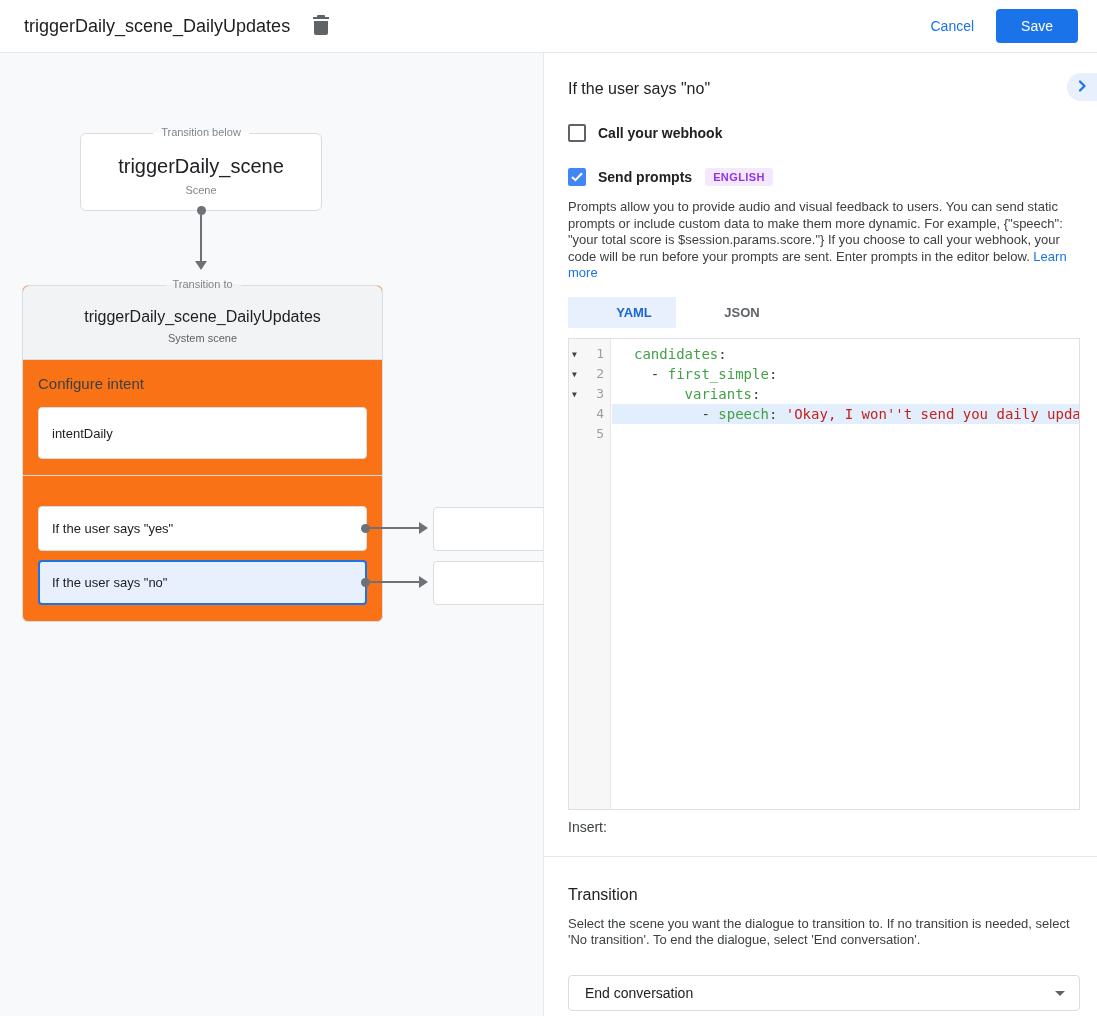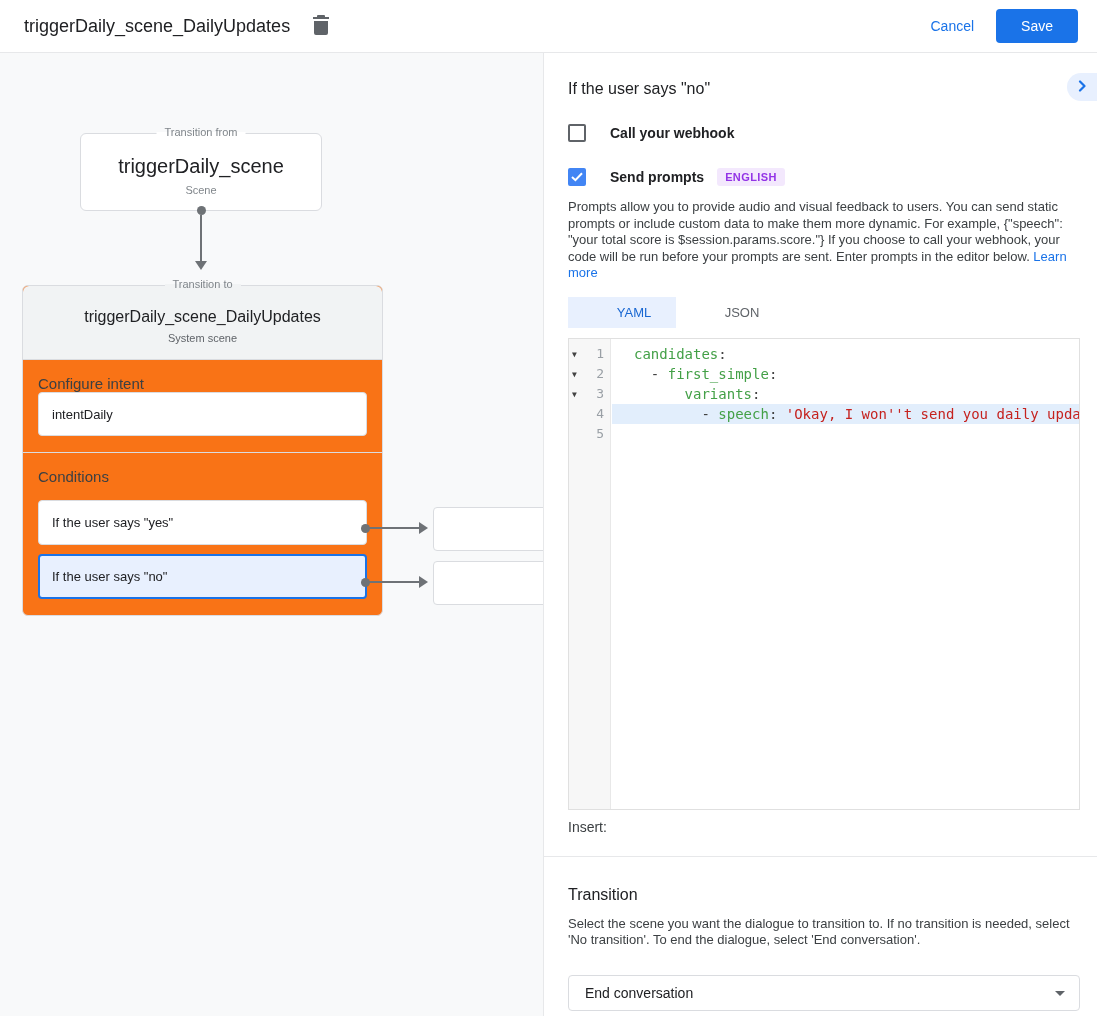--- a/index.html
+++ b/index.html
@@ -37,21 +37,21 @@
     border-top:6px solid transparent; border-bottom:6px solid transparent; border-left:9px solid #6e7276; }
   .to-card { position:absolute; left:22px; top:232px; width:361px; background:#f97316;
     border:1px solid #dadce0; border-radius:6px; }
   .to-header { background:#f1f3f4; border-bottom:1px solid #dadce0; border-radius:6px 6px 0 0;
     text-align:center; padding:22px 10px 15px; }
   .to-title { font-size:16px; color:#202124; }
   .to-sub { margin-top:6px; font-size:11px; color:#5f6368; }
   .card-section { padding:15px 15px 16px; }
   .card-section + .card-section { border-top:1px solid #dadce0; }
   .section-label { font-size:15px; color:#3c4043; }
-  .intent-box { height:44px; border:1px solid #dadce0; border-radius:4px;
+  .intent-box { margin-top:15px; height:52px; border:1px solid #dadce0; border-radius:4px;
     display:flex; align-items:center; padding-left:13px; font-size:13px; color:#202124; background:#fff; }
   .cond { margin-top:15px; height:45px; border:1px solid #dadce0; border-radius:4px;
     display:flex; align-items:center; padding-left:13px; font-size:13px; background:#fff; cursor:pointer; }
   .cond + .cond { margin-top:9px; }
   .cond.selected { background:#e8f0fe; border:2px solid #1a73e8; padding-left:12px; }
   .target-box { position:absolute; left:433px; width:130px; height:44px; background:#fff;
     border:1px solid #dadce0; border-radius:4px; }
   
   .panel { position:absolute; left:543px; top:53px; width:554px; bottom:0; background:#fff;
     border-left:1px solid #e7e8ea; }
@@ -59,28 +59,28 @@
   .panel-title { padding-top:27px; font-size:16px; color:#202124; }
   .expand-btn { position:absolute; right:0; top:20px; width:30px; height:28px; background:#e8f0fe;
     border:none; border-radius:14px 0 0 14px; cursor:pointer;
     display:flex; align-items:center; justify-content:center; }
   .check-row { display:flex; align-items:center; margin-top:26px; }
   .checkbox { width:18px; height:18px; border:2px solid #5f6368; border-radius:2px; flex:none;
     display:flex; align-items:center; justify-content:center; cursor:pointer; background:#fff; }
   .checkbox svg { display:none; }
   .checkbox.checked { background:#4285f4; border-color:#4285f4; }
   .checkbox.checked svg { display:block; }
-  .check-label { margin-left:24px; font-size:14px; font-weight:700; color:#202124; }
+  .check-label { margin-left:12px; font-size:14px; font-weight:700; color:#202124; }
   .lang-badge { margin-left:13px; background:#f3e8fd; color:#9334e6; font-size:11px; font-weight:700;
     padding:3px 8px; border-radius:3px; letter-spacing:0.4px; }
   .prompt-desc { margin-top:13px; font-size:13px; line-height:16.5px; color:#3c4043; max-width:516px; }
   .learn-more { color:#1a73e8; text-decoration:none; cursor:pointer; }
   .tabs { display:flex; margin-top:15px; }
   .tab { width:108px; height:31px; display:flex; align-items:center; justify-content:center;
-    font-size:13px; font-weight:400; color:#5f6368; cursor:pointer;padding-left:24px; }
+    font-size:13px; font-weight:700; color:#5f6368; cursor:pointer;padding-left:24px; }
   .tab.active { background:#e8f0fe; color:#1967d2; }
   .editor { margin-top:10px; height:472px; border:1px solid #e0e0e0; position:relative; overflow:hidden;
     font-family:"DejaVu Sans Mono", monospace; font-size:14px; background:#fff; }
   .gutter-bg { position:absolute; left:0; top:0; bottom:0; width:42px; background:#f7f7f7;
     border-right:1px solid #e8e8e8; }
   .editor-lines { position:relative; padding-top:5px; }
   .code-line { display:flex; height:20px; line-height:20px; }
   .gut { width:43px; flex:none; position:relative; }
   .fold { position:absolute; left:3px; top:1px; font-size:8px; color:#424242; cursor:pointer; }
   .lnum { position:absolute; right:8px; color:#9aa0a6; font-size:13px; }
@@ -117,41 +117,40 @@
   </button>
   <div class="header-actions">
     <button class="cancel-btn">Cancel</button>
     <button class="save-btn">Save</button>
   </div>
 </div>
 
 <div class="canvas">
 
   <div class="from-box">
-    <div class="box-legend legend-on-white">Transition from</div>
+    <div class="box-legend legend-on-white">Transition below</div>
     <div class="from-title">triggerDaily_scene</div>
     <div class="from-sub">Scene</div>
   </div>
 
   <div class="dot" style="left:197px; top:153px;"></div>
   <div class="vline" style="left:200px; top:162px; height:47px;"></div>
   <div class="arrow-down" style="left:195px; top:208px;"></div>
 
   <div class="to-card">
     <div class="box-legend legend-on-gray">Transition to</div>
     <div class="to-header">
       <div class="to-title">triggerDaily_scene_DailyUpdates</div>
       <div class="to-sub">System scene</div>
     </div>
     <div class="card-section">
       <div class="section-label">Configure intent</div>
       <div class="intent-box">intentDaily</div>
     </div>
     <div class="card-section">
-      <div class="section-label">Conditions</div>
       <div class="cond">If the user says "yes"</div>
       <div class="cond selected">If the user says "no"</div>
     </div>
   </div>
 
   <div class="dot" style="left:361px; top:471px;"></div>
   <div class="hline" style="left:369px; top:474px; width:50px;"></div>
   <div class="arrow-right" style="left:419px; top:469px;"></div>
   <div class="target-box" style="top:454px;"></div>
 

